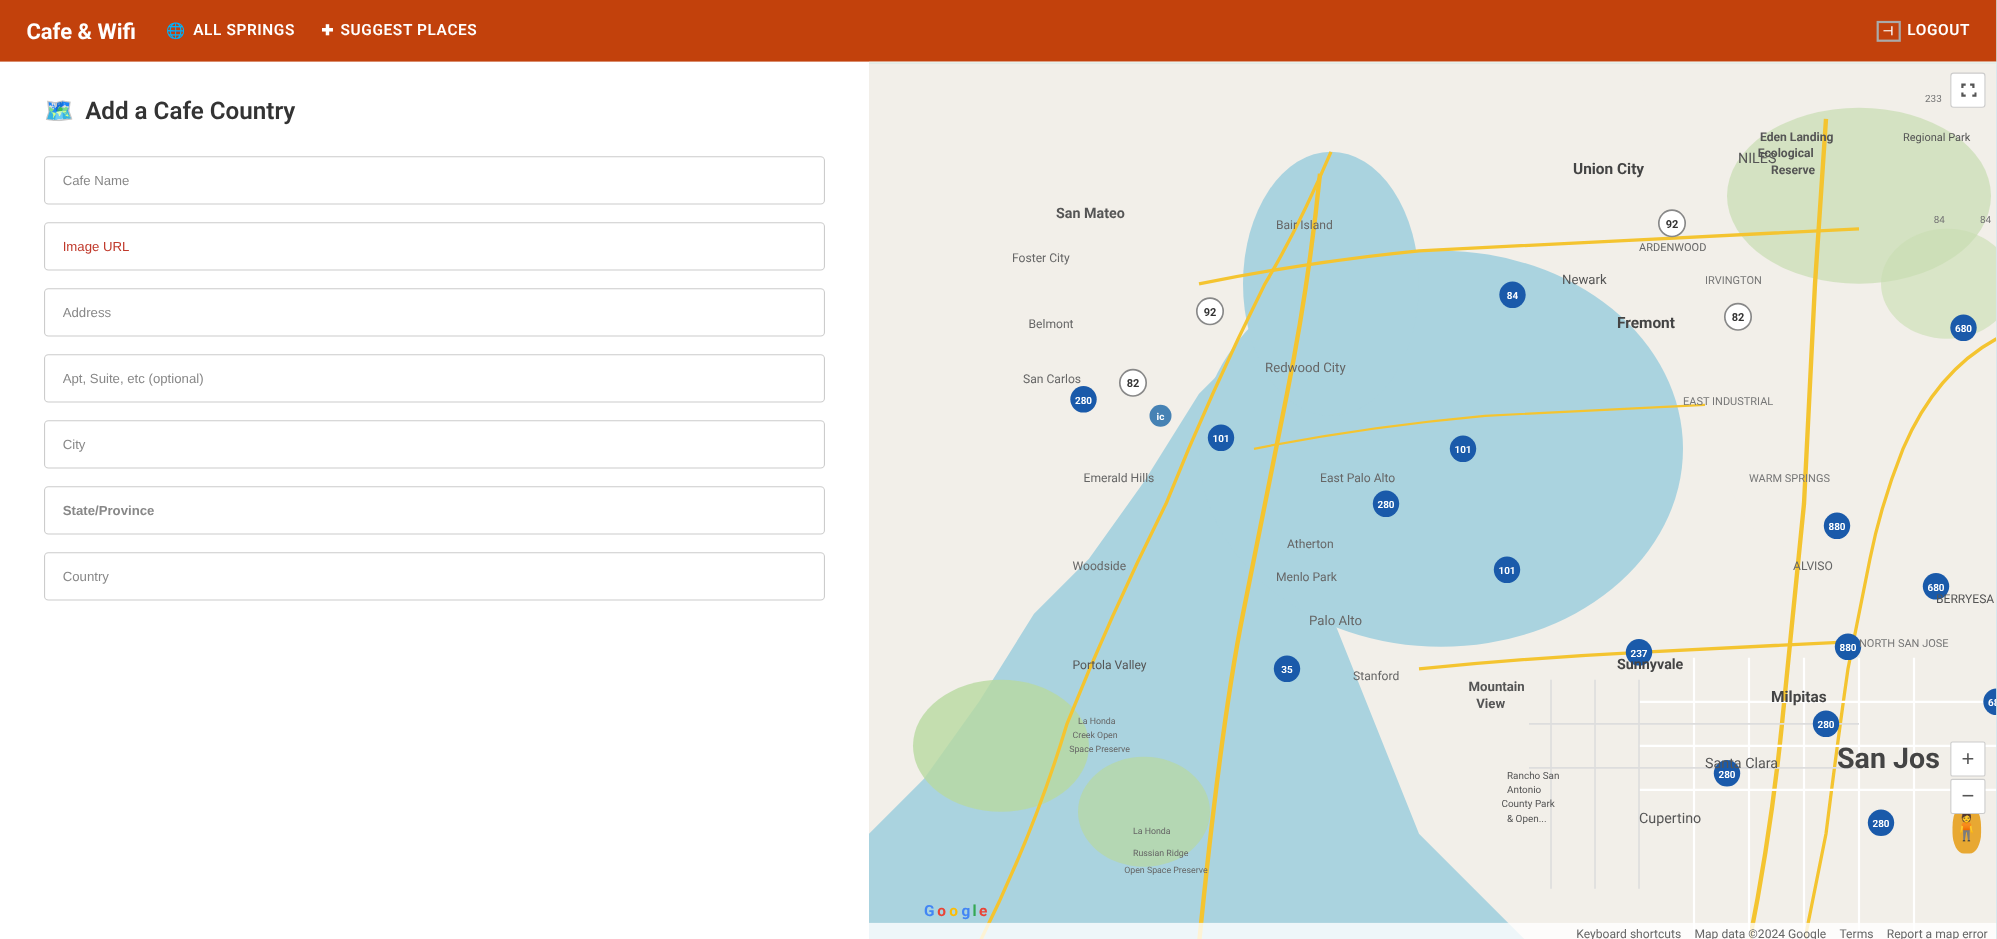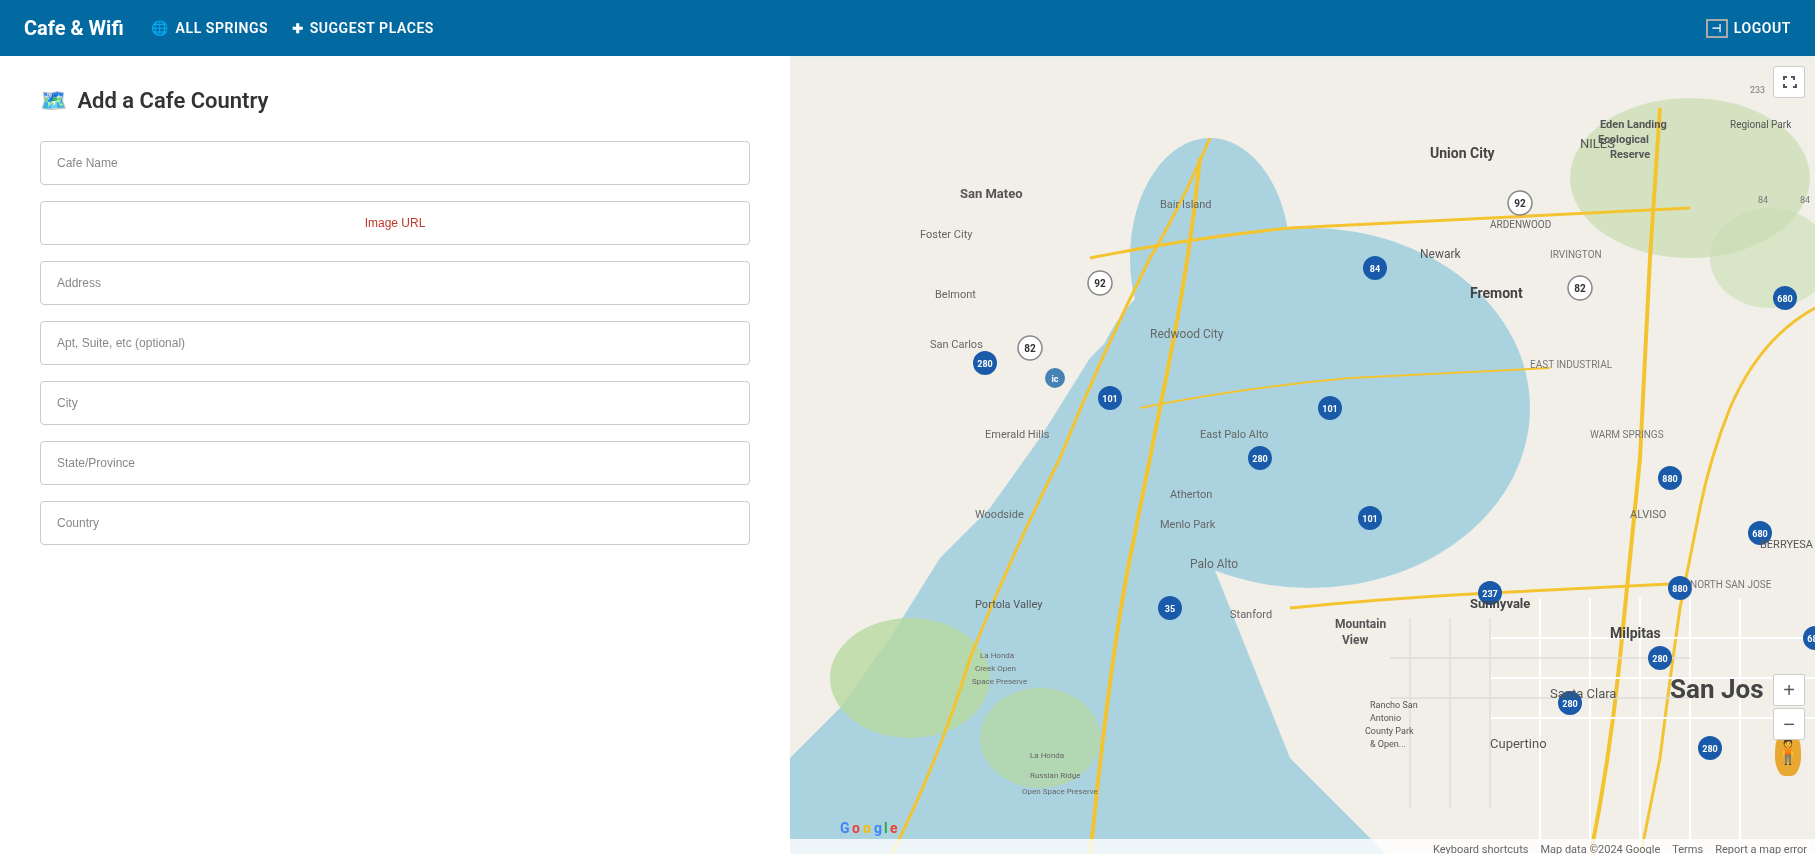--- a/index.html
+++ b/index.html
@@ -1,20 +1,20 @@
 <!DOCTYPE html>
 <html><head>
   <meta charset="utf-8">
   <style>
     * { box-sizing: border-box; margin: 0; padding: 0; }
     body { font-family: -apple-system, BlinkMacSystemFont, 'Segoe UI', Roboto, sans-serif; display: flex; flex-direction: column; min-height: 100vh; background: #fff; }
 
     
     .header {
-      background: #0369a1;
+      background: #c2410c;
       color: #fff;
       display: flex;
       align-items: center;
       padding: 0 24px;
       height: 56px;
       flex-shrink: 0;
       justify-content: flex-end;
     }
     .header-logo {
       font-size: 20px;
@@ -94,20 +94,21 @@
     .field-image-url::placeholder { color: #c0392b; }
 
     .inline-fields {
       display: flex;
       gap: 16px;
       margin-bottom: 16px;
     }
     .inline-fields .form-field {
       margin-bottom: 0;
       flex: 1;
+      font-weight: bold;
     }
 
     
     .map-panel {
       flex: 1;
       position: relative;
       overflow: hidden;
     }
 
     .map-container {
@@ -225,21 +226,21 @@
 
   <div class="form-panel">
 
     <div class="form-title">
       <span style="font-size:22px;">🗺️</span>
       <span>Add a Cafe Country</span>
     </div>
 
     <input class="form-field" type="text" placeholder="Cafe Name" style="">
 
-    <input class="form-field field-image-url" type="text" style="color: #3b82f6; text-align: center;" placeholder="Image URL">
+    <input class="form-field field-image-url" type="text" style="color: #3b82f6;" placeholder="Image URL">
 
     <input class="form-field" type="text" placeholder="Address" style="">
 
     <input class="form-field" type="text" placeholder="Apt, Suite, etc (optional)" style="">
 
     <input class="form-field" type="text" placeholder="City" style="">
 
     <div class="inline-fields">
       <input class="form-field" type="text" placeholder="State/Province" style="">
     </div>

